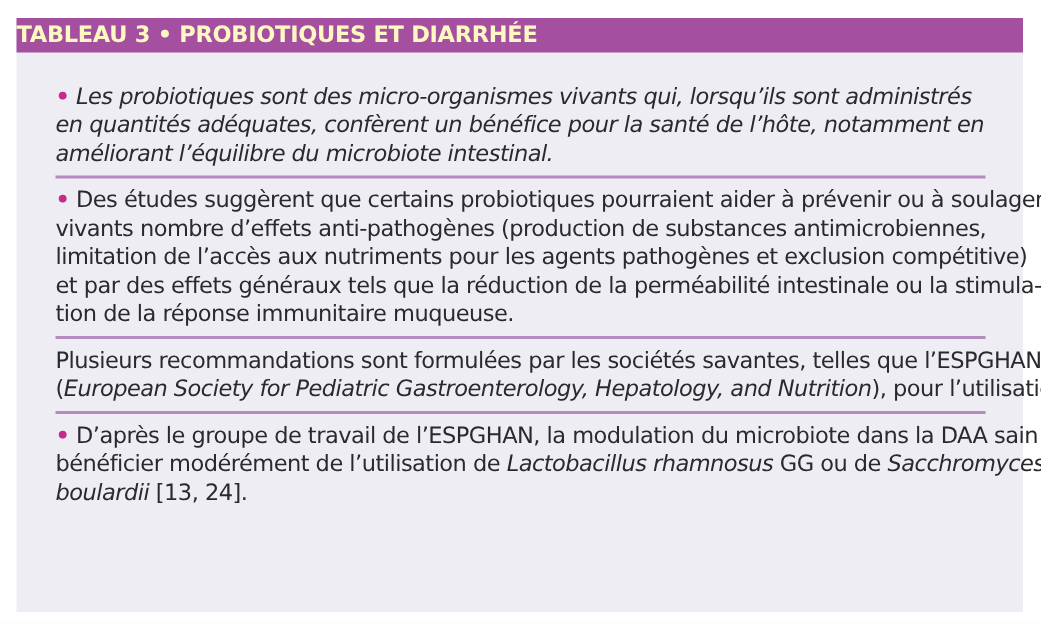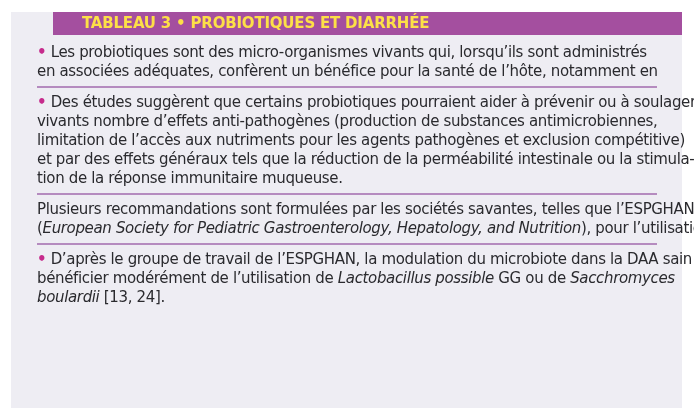--- a/index.html
+++ b/index.html
@@ -18,43 +18,42 @@
       position: absolute;
       left: 11px;
       top: 12px;
       width: 671px;
       height: 396px;
       background: #eeedf3;
     }
     .table-header {
       height: 23px;
       background: #a44f9f;
-      color: #fde047;
+      color: #fef9c3;
       font-family: "DejaVu Sans", "Liberation Sans", sans-serif;
       font-weight: bold;
       font-size: 15px;
       line-height: 23px;
-      padding-left: 29px;
       letter-spacing: -0.2px;
       white-space: nowrap;
-      margin-left: 42px;
     }
     .table-body {
       padding: 0 25px 0 26px;
     }
     .section {
       color: #2a2a2e;
       font-size: 15px;
       line-height: 19px;
       letter-spacing: -0.35px;
       white-space: nowrap;
       padding: 3px 0 5px 0;
     }
     .section:first-child {
-      padding-top: 8px;
+      padding-top: 20px;
+      font-style: italic;
     }
     .separator {
       height: 2px;
       background: #b58bbf;
       margin: 0 0 2px 0;
     }
     .bullet {
       color: #c62b8c;
       font-weight: bold;
     }
@@ -68,39 +67,40 @@
 </head>
 <body>
 
 <div class="table-box">
   <div class="table-header">TABLEAU 3 • PROBIOTIQUES ET DIARRHÉE</div>
 
   <div class="table-body">
 
     <div class="section">
       <span class="line"><span class="bullet">•</span><span> Les probiotiques sont des micro-organismes vivants qui, lorsqu’ils sont administrés</span></span>
-      <span class="line">en associées adéquates, confèrent un bénéfice pour la santé de l’hôte, notamment en</span>
+      <span class="line">en quantités adéquates, confèrent un bénéfice pour la santé de l’hôte, notamment en</span>
+      <span class="line">améliorant l’équilibre du microbiote intestinal.</span>
     </div>
     <div class="separator"></div>
 
     <div class="section">
       <span class="line"><span class="bullet">•</span><span> Des études suggèrent que certains probiotiques pourraient aider à prévenir ou à soulager</span></span>
       <span class="line">vivants nombre d’effets anti-pathogènes (production de substances antimicrobiennes,</span>
       <span class="line">limitation de l’accès aux nutriments pour les agents pathogènes et exclusion compétitive)</span>
       <span class="line">et par des effets généraux tels que la réduction de la perméabilité intestinale ou la stimula-</span>
       <span class="line">tion de la réponse immunitaire muqueuse.</span>
     </div>
     <div class="separator"></div>
 
     <div class="section">
       <span class="line">Plusieurs recommandations sont formulées par les sociétés savantes, telles que l’ESPGHAN</span>
       <span class="line"><span>(</span><i>European Society for Pediatric Gastroenterology, Hepatology, and Nutrition</i><span>), pour l’utilisation</span></span>
     </div>
     <div class="separator"></div>
 
     <div class="section">
       <span class="line"><span class="bullet">•</span><span> D’après le groupe de travail de l’ESPGHAN, la modulation du microbiote dans la DAA sain</span></span>
-      <span class="line"><span>bénéficier modérément de l’utilisation de </span><i>Lactobacillus possible</i><span> GG ou de </span><i>Sacchromyces</i></span>
+      <span class="line"><span>bénéficier modérément de l’utilisation de </span><i>Lactobacillus rhamnosus</i><span> GG ou de </span><i>Sacchromyces</i></span>
       <span class="line"><i>boulardii</i><span> [13, 24].</span></span>
     </div>
 
   </div>
 </div>
 
 </body></html>

